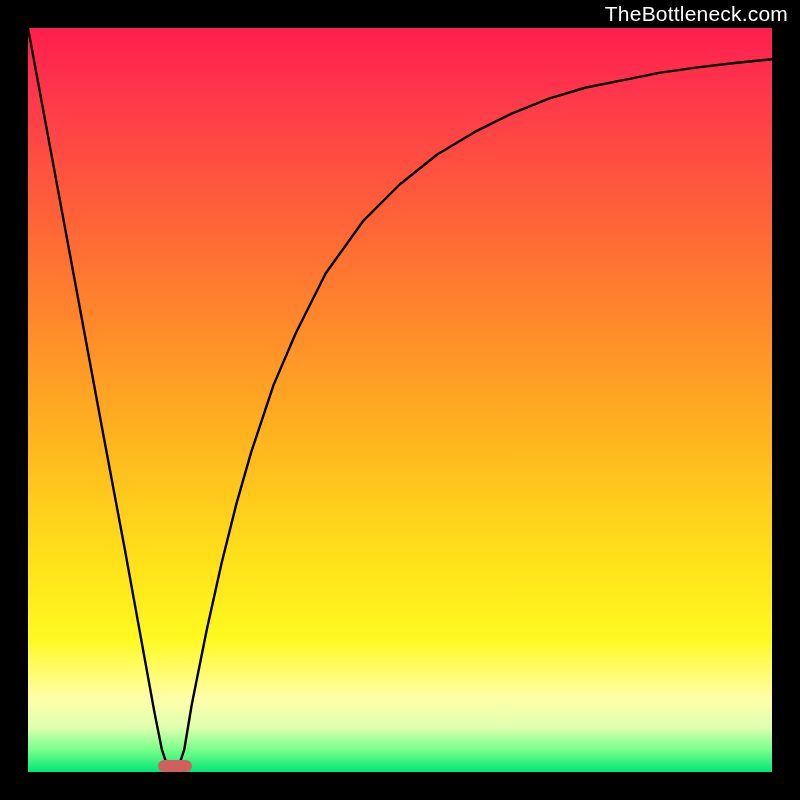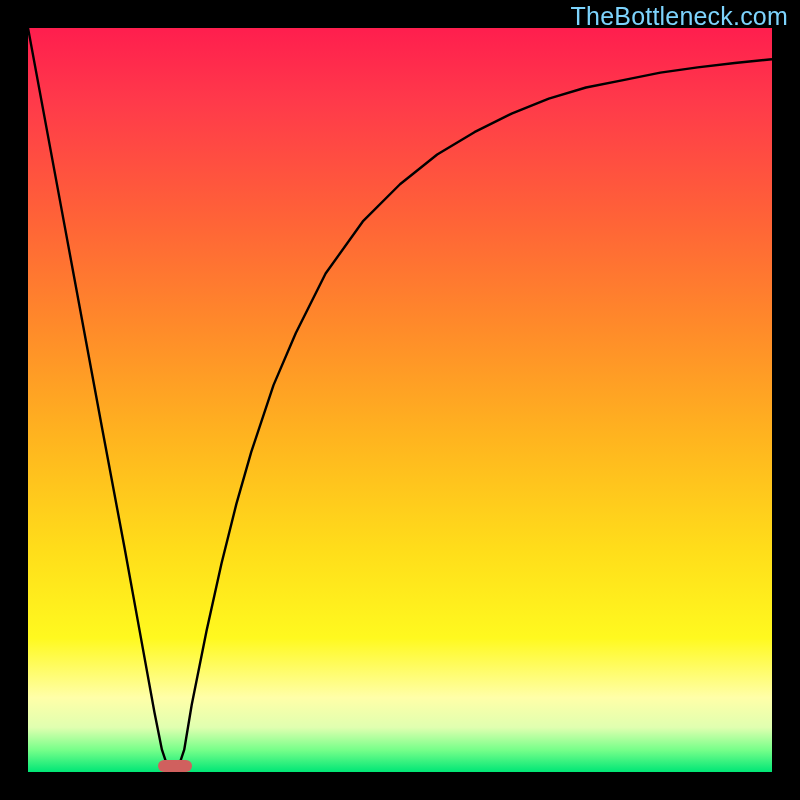--- a/index.html
+++ b/index.html
@@ -45,22 +45,22 @@
   .curve-svg {
     position: absolute;
     inset: 0;
     width: 100%;
     height: 100%;
   }
   .watermark {
     position: absolute;
     top: 2px;
     right: 12px;
-    color: #7dd3fc;
-    font-size: 25px;
+    color: #ffffff;
+    font-size: 21px;
     letter-spacing: 0.2px;
   }
   .divot {
     position: absolute;
     height: 12px;
     border-radius: 6px;
   }
 </style>
 </head>
 <body>

